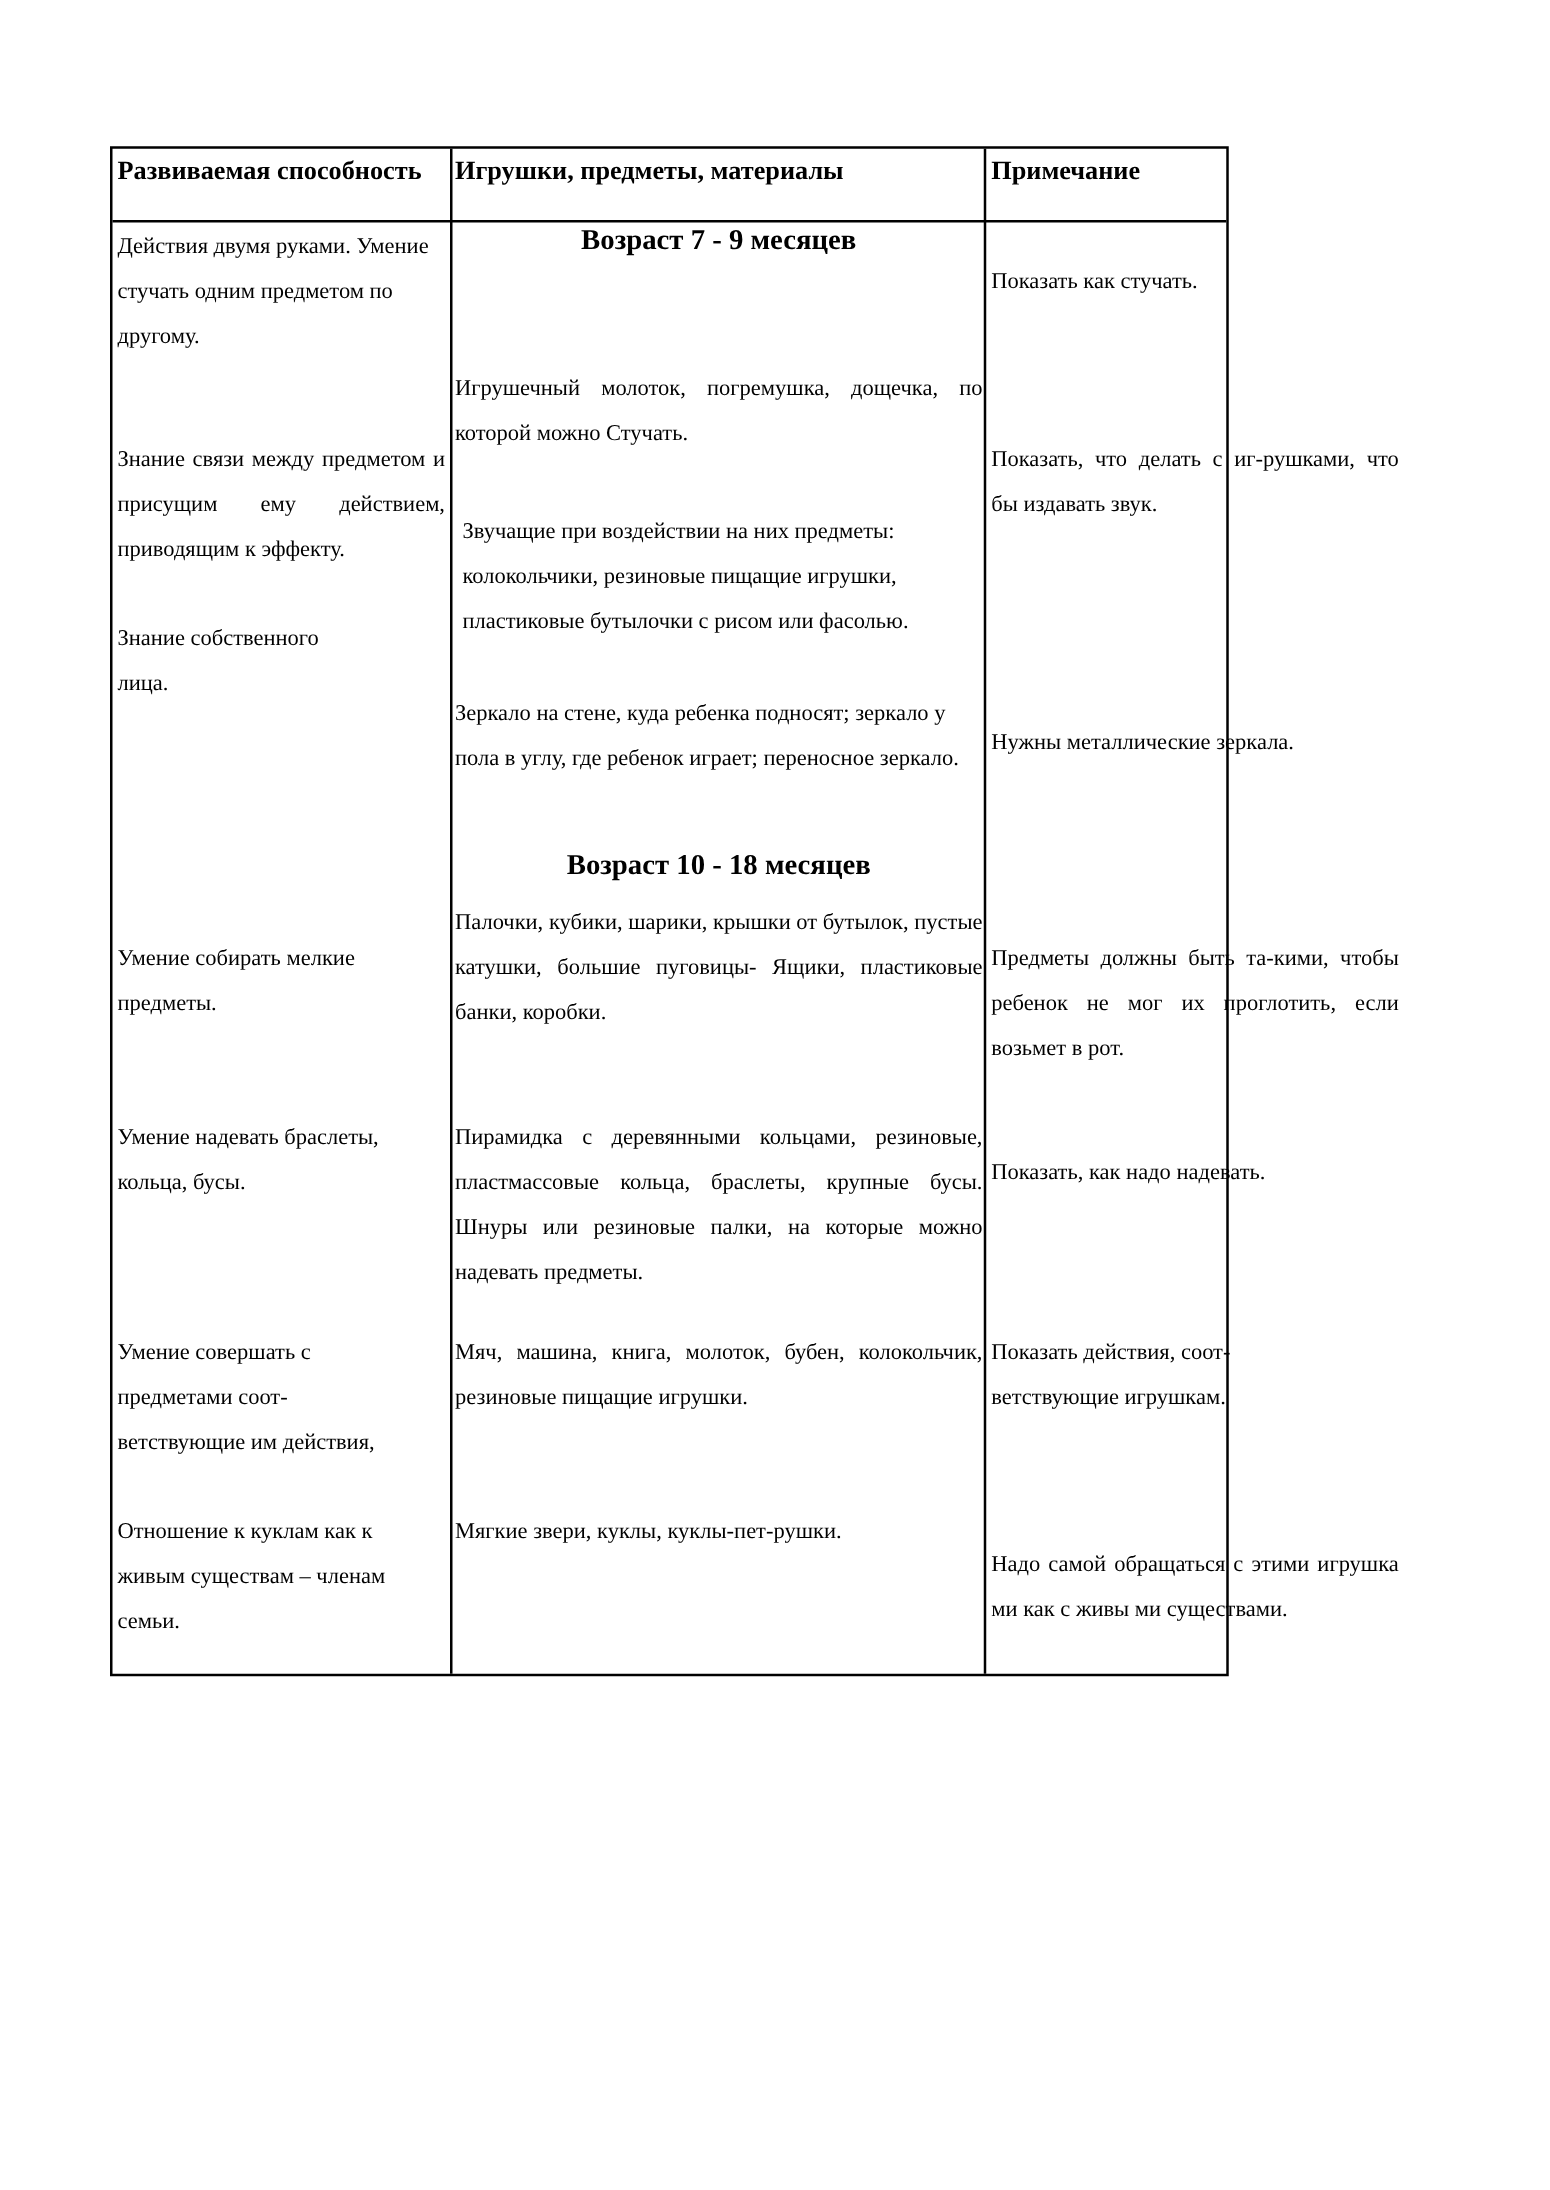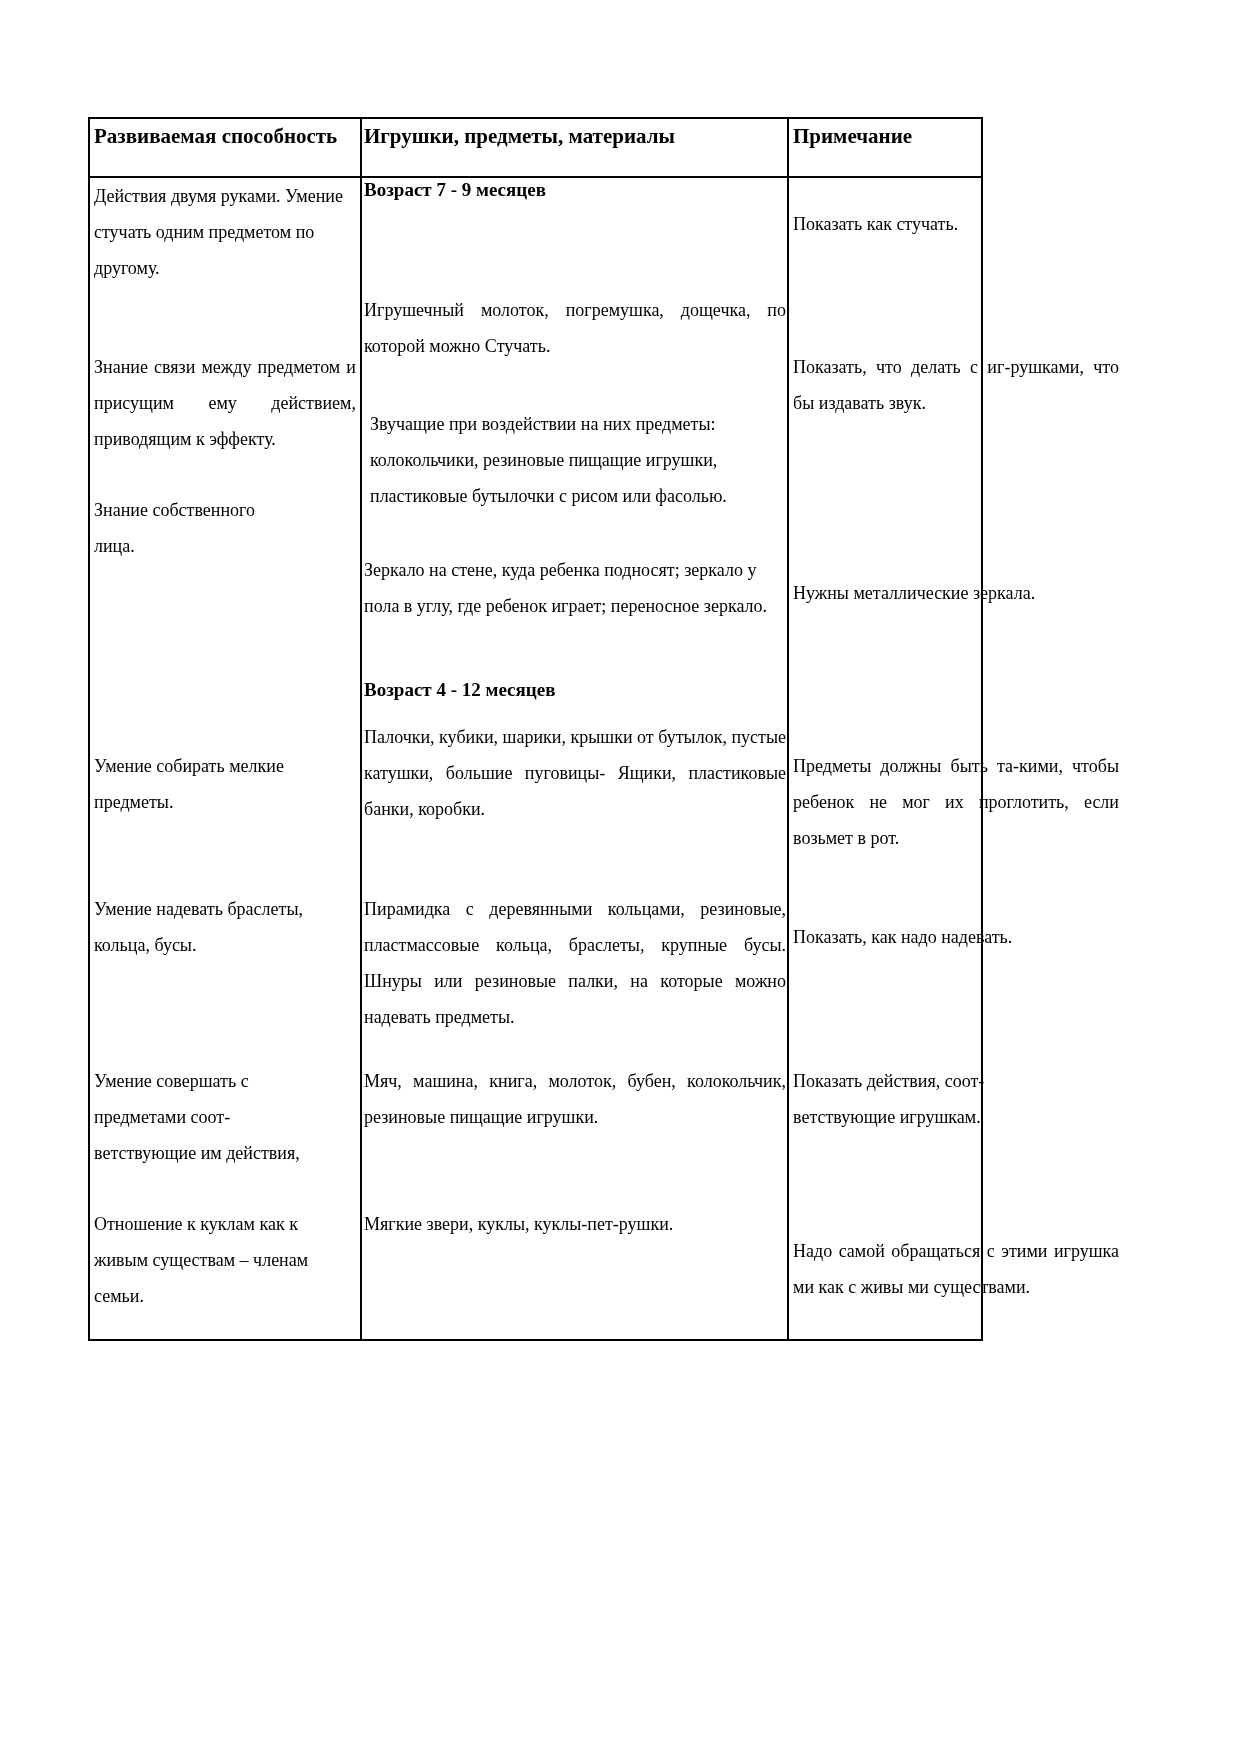--- a/index.html
+++ b/index.html
@@ -6,21 +6,21 @@
   body { width: 1240px; height: 1752px; position: relative; overflow: hidden;
          font-family: "Liberation Serif", "DejaVu Serif", serif; color: #000; }
   .page { position: absolute; left: 0; top: 0; width: 1240px; height: 1752px; }
   .tbl { position: absolute; left: 88px; top: 117px; width: 895px; height: 1224px;
          border: 2px solid #000; box-sizing: border-box; }
   .vline { position: absolute; top: 0; bottom: 0; width: 2px; background: #000; }
   .hline { position: absolute; left: 0; right: 0; height: 2px; background: #000; }
   .cell { position: absolute; font-size: 18px; line-height: 36px; }
   .hdr { font-weight: bold; font-size: 21px; line-height: 28px; }
   .just { text-align: justify; text-align-last: left; }
-  .age { position: absolute; font-weight: bold; font-size: 19px; text-align: left; }
+  .age { position: absolute; font-weight: bold; font-size: 23px; text-align: center; }
   .col1 { left: 4px; width: 262px; }
   .col2 { left: 274px; width: 422px; }
   .col3 { left: 703px; width: 326px; }
 </style>
 </head>
 <body>
 
 <div class="page">
   <div class="tbl">
     <div class="vline" style="left:270px"></div>
@@ -38,21 +38,21 @@
     <div class="cell col1" style="top:373px;width:200px">Знание собственного лица.</div>
 
     <div class="cell col2 just" style="top:173px">Игрушечный молоток, погремушка, дощечка, по которой можно Стучать.</div>
     <div class="cell col2" style="top:287px;padding-left:6px;width:400px">Звучащие при воздействии на них предметы: колокольчики, резиновые пищащие игрушки, пластиковые бутылочки с рисом или фасолью.</div>
     <div class="cell col2" style="top:433px;width:410px">Зеркало на стене, куда ребенка подносят; зеркало у пола в углу, где ребенок играет; переносное зеркало.</div>
 
     <div class="cell col3" style="top:87px">Показать как стучать.</div>
     <div class="cell col3 just" style="top:230px">Показать, что делать с иг-рушками, что бы издавать звук.</div>
     <div class="cell col3" style="top:456px;width:260px">Нужны металлические зеркала.</div>
 
-    <div class="age" style="left:274px;width:422px;top:560px">Возраст 4 - 12 месяцев</div>
+    <div class="age" style="left:274px;width:422px;top:560px">Возраст 10 - 18 месяцев</div>
 
     <div class="cell col1" style="top:629px;width:220px">Умение собирать мелкие предметы.</div>
     <div class="cell col1" style="top:772px">Умение надевать браслеты, кольца, бусы.</div>
     <div class="cell col1" style="top:944px;width:225px">Умение совершать с предметами соот-ветствующие им действия,</div>
     <div class="cell col1" style="top:1087px">Отношение к куклам как к живым существам – членам семьи.</div>
 
     <div class="cell col2 just" style="top:600px">Палочки, кубики, шарики, крышки от бутылок, пустые катушки, большие пуговицы- Ящики, пластиковые банки, коробки.</div>
     <div class="cell col2 just" style="top:772px">Пирамидка с деревянными кольцами, резиновые, пластмассовые кольца, браслеты, крупные бусы. Шнуры или резиновые палки, на которые можно надевать предметы.</div>
     <div class="cell col2 just" style="top:944px">Мяч, машина, книга, молоток, бубен, колокольчик, резиновые пищащие игрушки.</div>
     <div class="cell col2 just" style="top:1087px">Мягкие звери, куклы, куклы-пет-рушки.</div>

